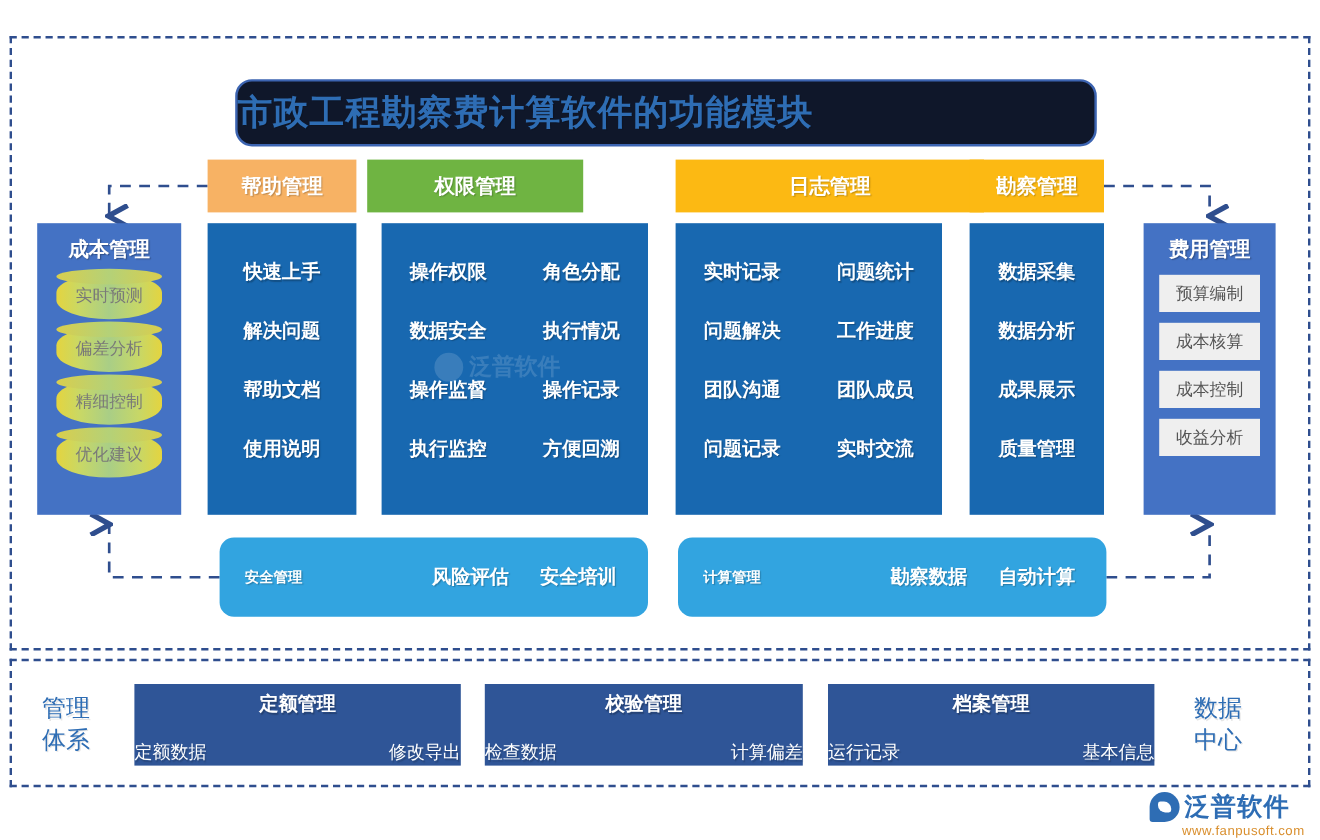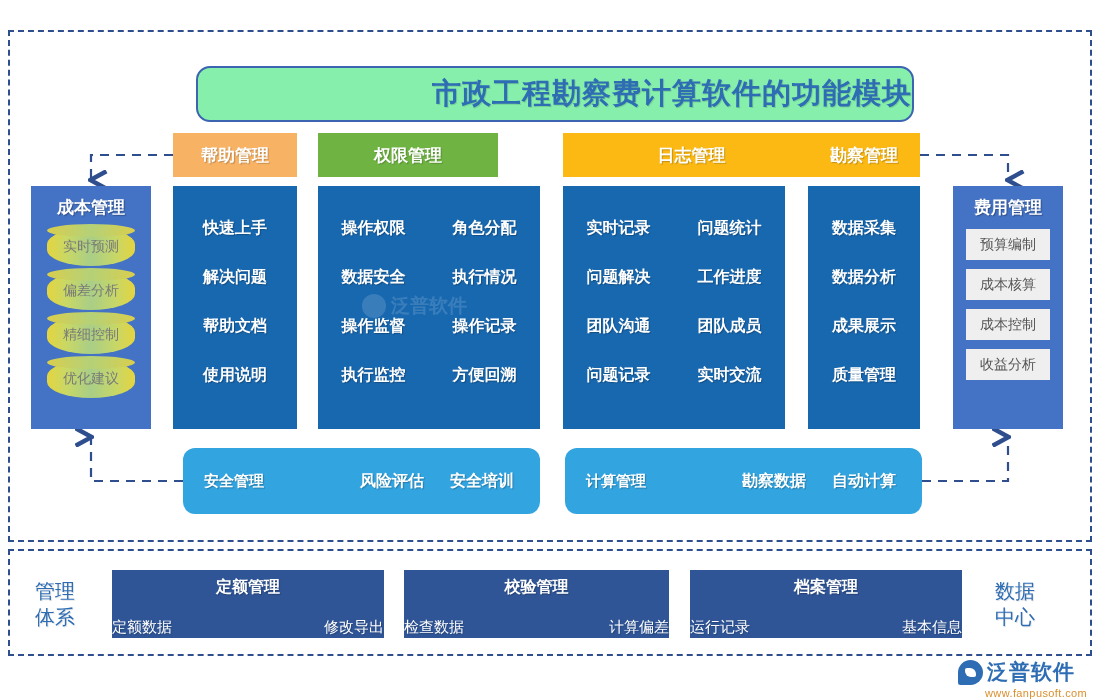--- a/index.html
+++ b/index.html
@@ -18,39 +18,39 @@
     position:absolute;
     border:2px dashed #2F4E8E;
     box-sizing:border-box;
   }
   #frame-top{left:8px;top:30px;width:1084px;height:512px;}
   #frame-bottom{left:8px;top:549px;width:1084px;height:107px;}
 
   
   #title-box{
     position:absolute;left:196px;top:66px;width:718px;height:56px;
-    border:2px solid #3C64B1;border-radius:14px;background:#86efac;
-    display:flex;align-items:center;justify-content:flex-end;
+    border:2px solid #3C64B1;border-radius:14px;background:#0f172a;
+    display:flex;align-items:center;justify-content:flex-start;
     box-sizing:border-box;
   }
   #title-box .t{
     font-size:29px;font-weight:bold;color:#2E6DB4;letter-spacing:1px;
     text-shadow:1px 1px 0 rgba(0,0,0,.12);
   }
 
   
   .colhead{
     position:absolute;height:44px;
     display:flex;align-items:center;justify-content:center;
     color:#fff;font-size:17px;font-weight:bold;
     text-shadow:1px 1px 1px rgba(0,0,0,.22);
     box-sizing:border-box;
   }
   #head-help  {left:173px;top:133px;width:124px;background:#F7B264;}
-  #head-perm  {left:318px;top:133px;width:180px;background:#6FB442;}
+  #head-perm  {left:306px;top:133px;width:180px;background:#6FB442;}
   #head-log   {left:563px;top:133px;width:257px;background:#FCB913;text-align:right;}
   #head-survey{left:808px;top:133px;width:112px;background:#FCB913;}
 
   
   .colbody{
     position:absolute;top:186px;background:#1868B0;
     box-sizing:border-box;padding-top:17px;
     display:grid;align-content:start;
   }
   #body-help  {left:173px;width:124px;height:243px;grid-template-columns:1fr;}
@@ -106,21 +106,21 @@
   }
 
   
   .wide{
     position:absolute;height:66px;background:#32A4E0;border-radius:12px;
     display:flex;align-items:center;box-sizing:border-box;
   }
   #wide-safe{left:183px;top:448px;width:357px;}
   #wide-calc{left:565px;top:448px;width:357px;}
   .wide .wt{
-    color:#fff;font-size:15px;font-weight:bold;margin-left:21px;width:118px;
+    color:#fff;font-size:12px;font-weight:bold;margin-left:21px;width:118px;
     text-shadow:1px 1px 1px rgba(0,0,0,.25);
   }
   .wide .wi{
     color:#fff;font-size:16px;font-weight:bold;margin-right:26px;
     text-shadow:1px 1px 1px rgba(0,0,0,.25);white-space:nowrap;
   }
 
   
   .sidelbl{
     position:absolute;font-size:20px;color:#2E6DB4;font-weight:normal;

